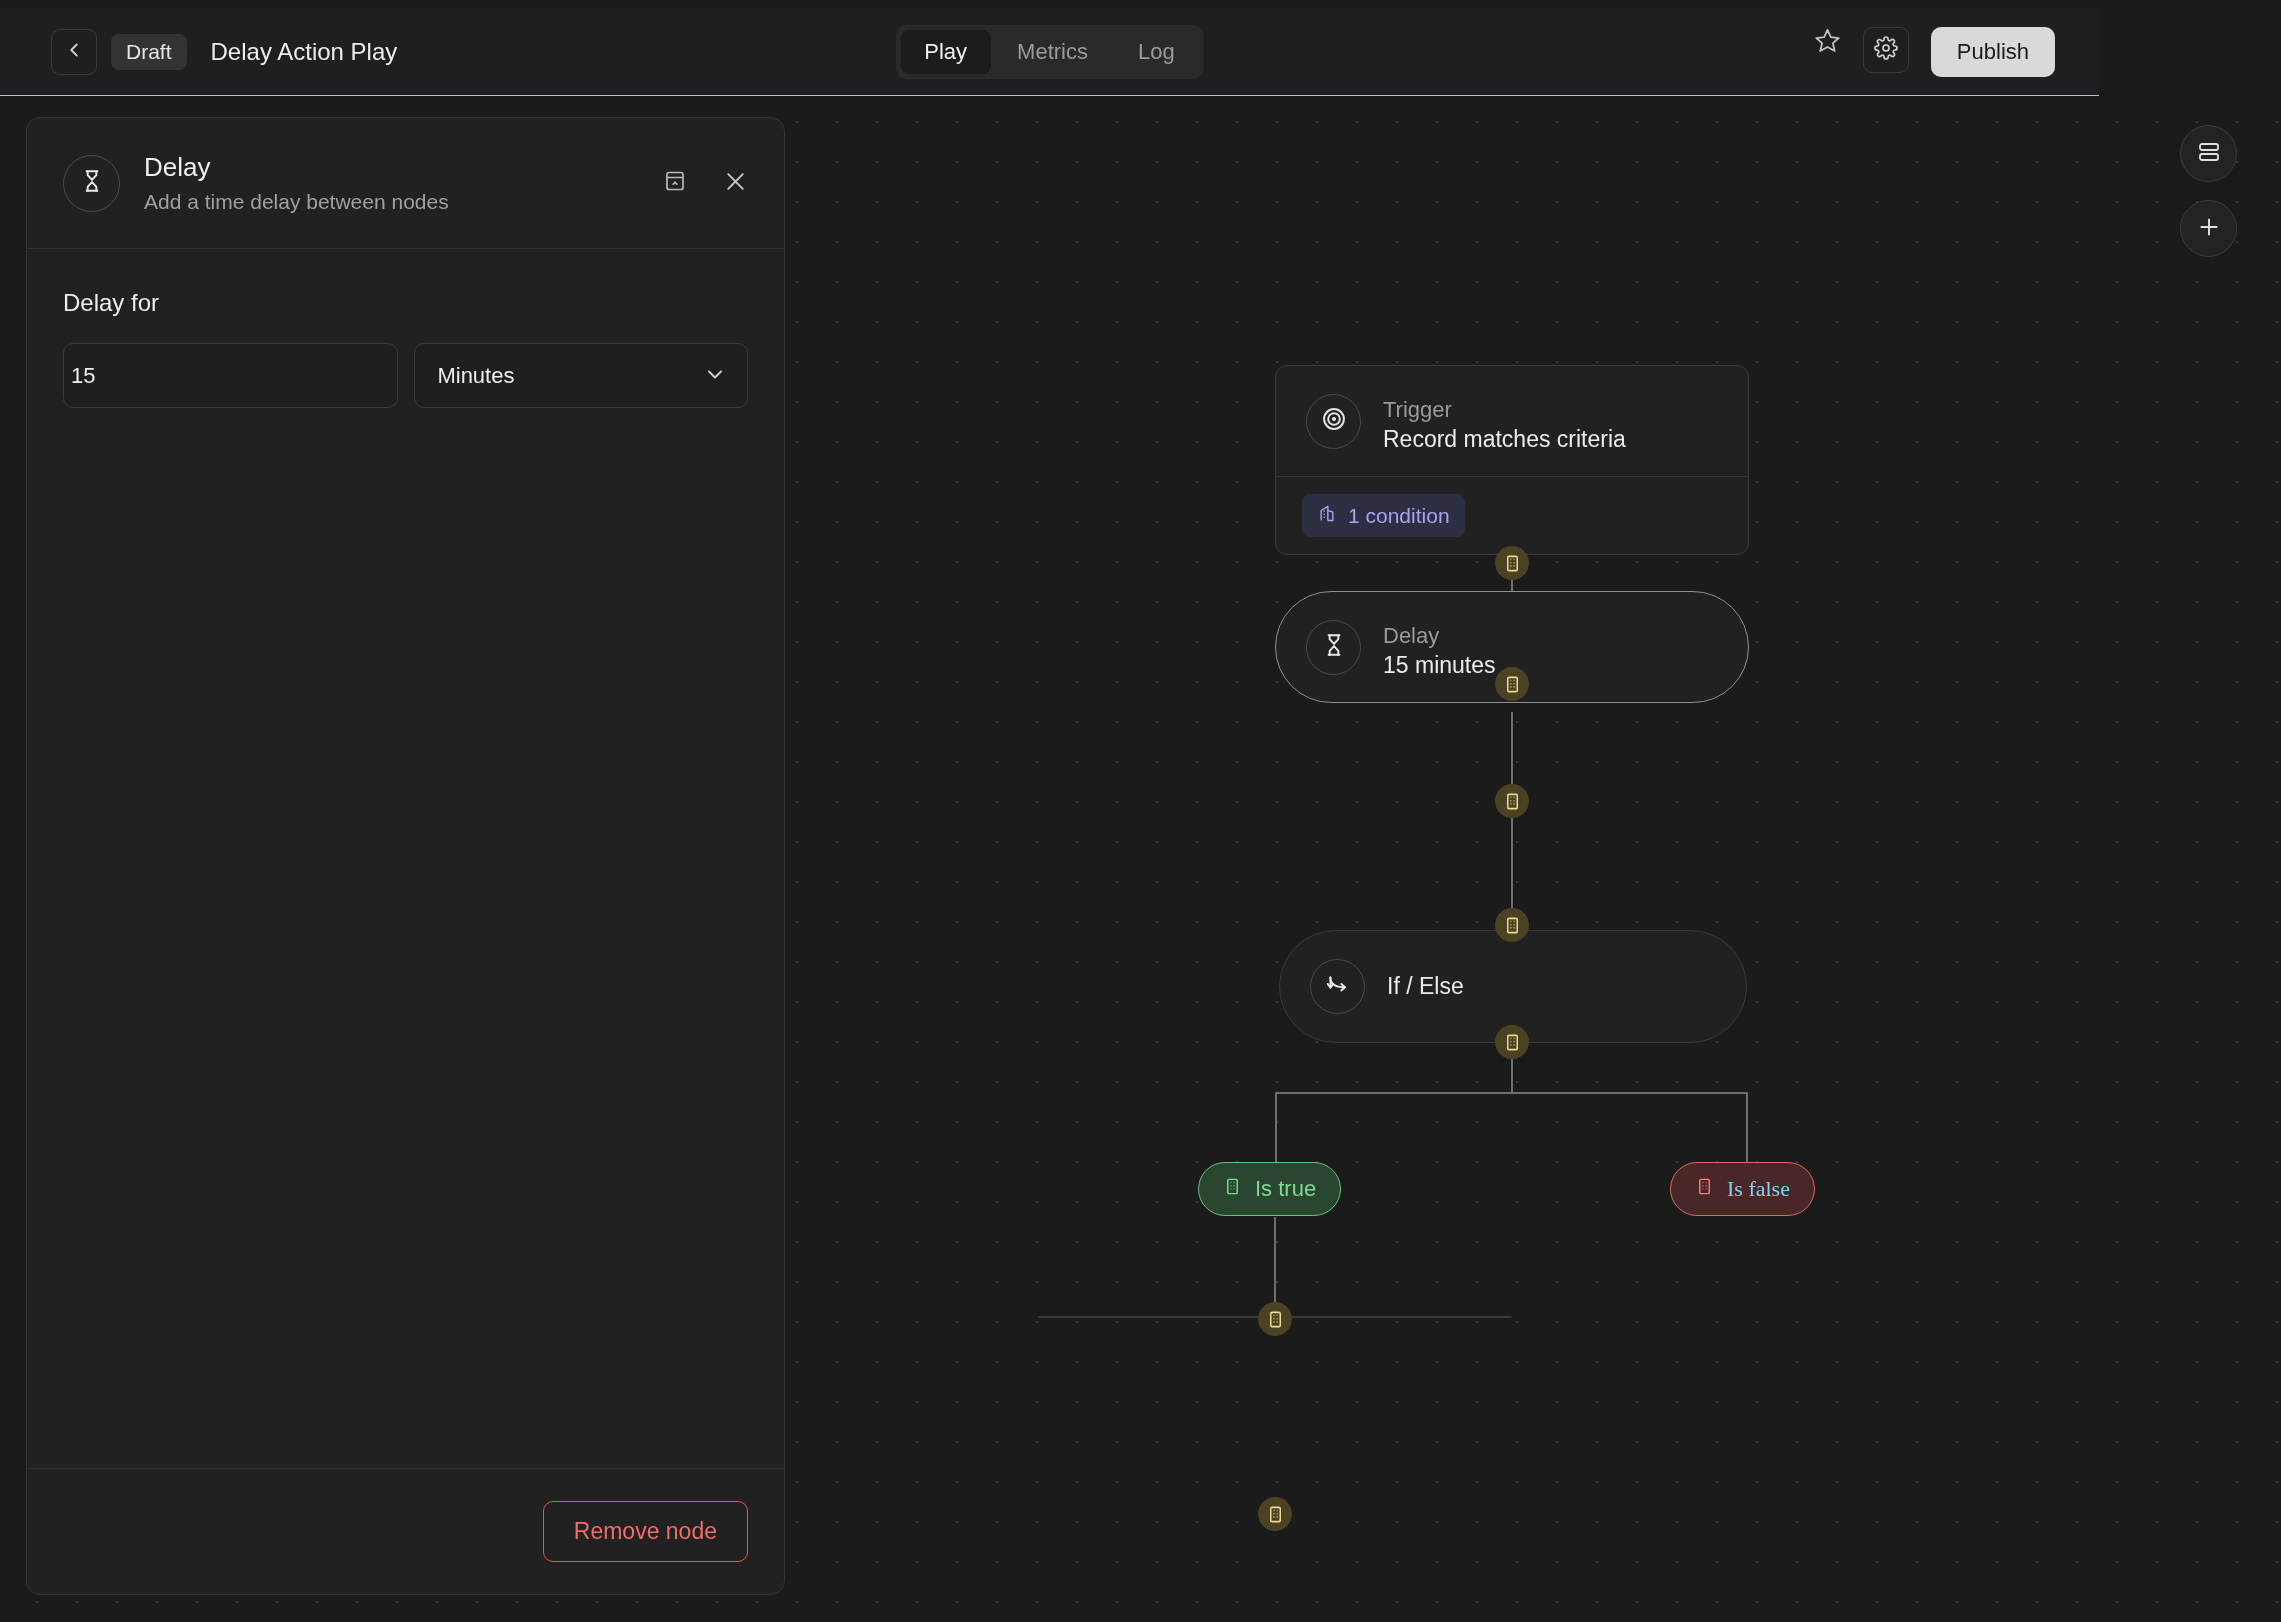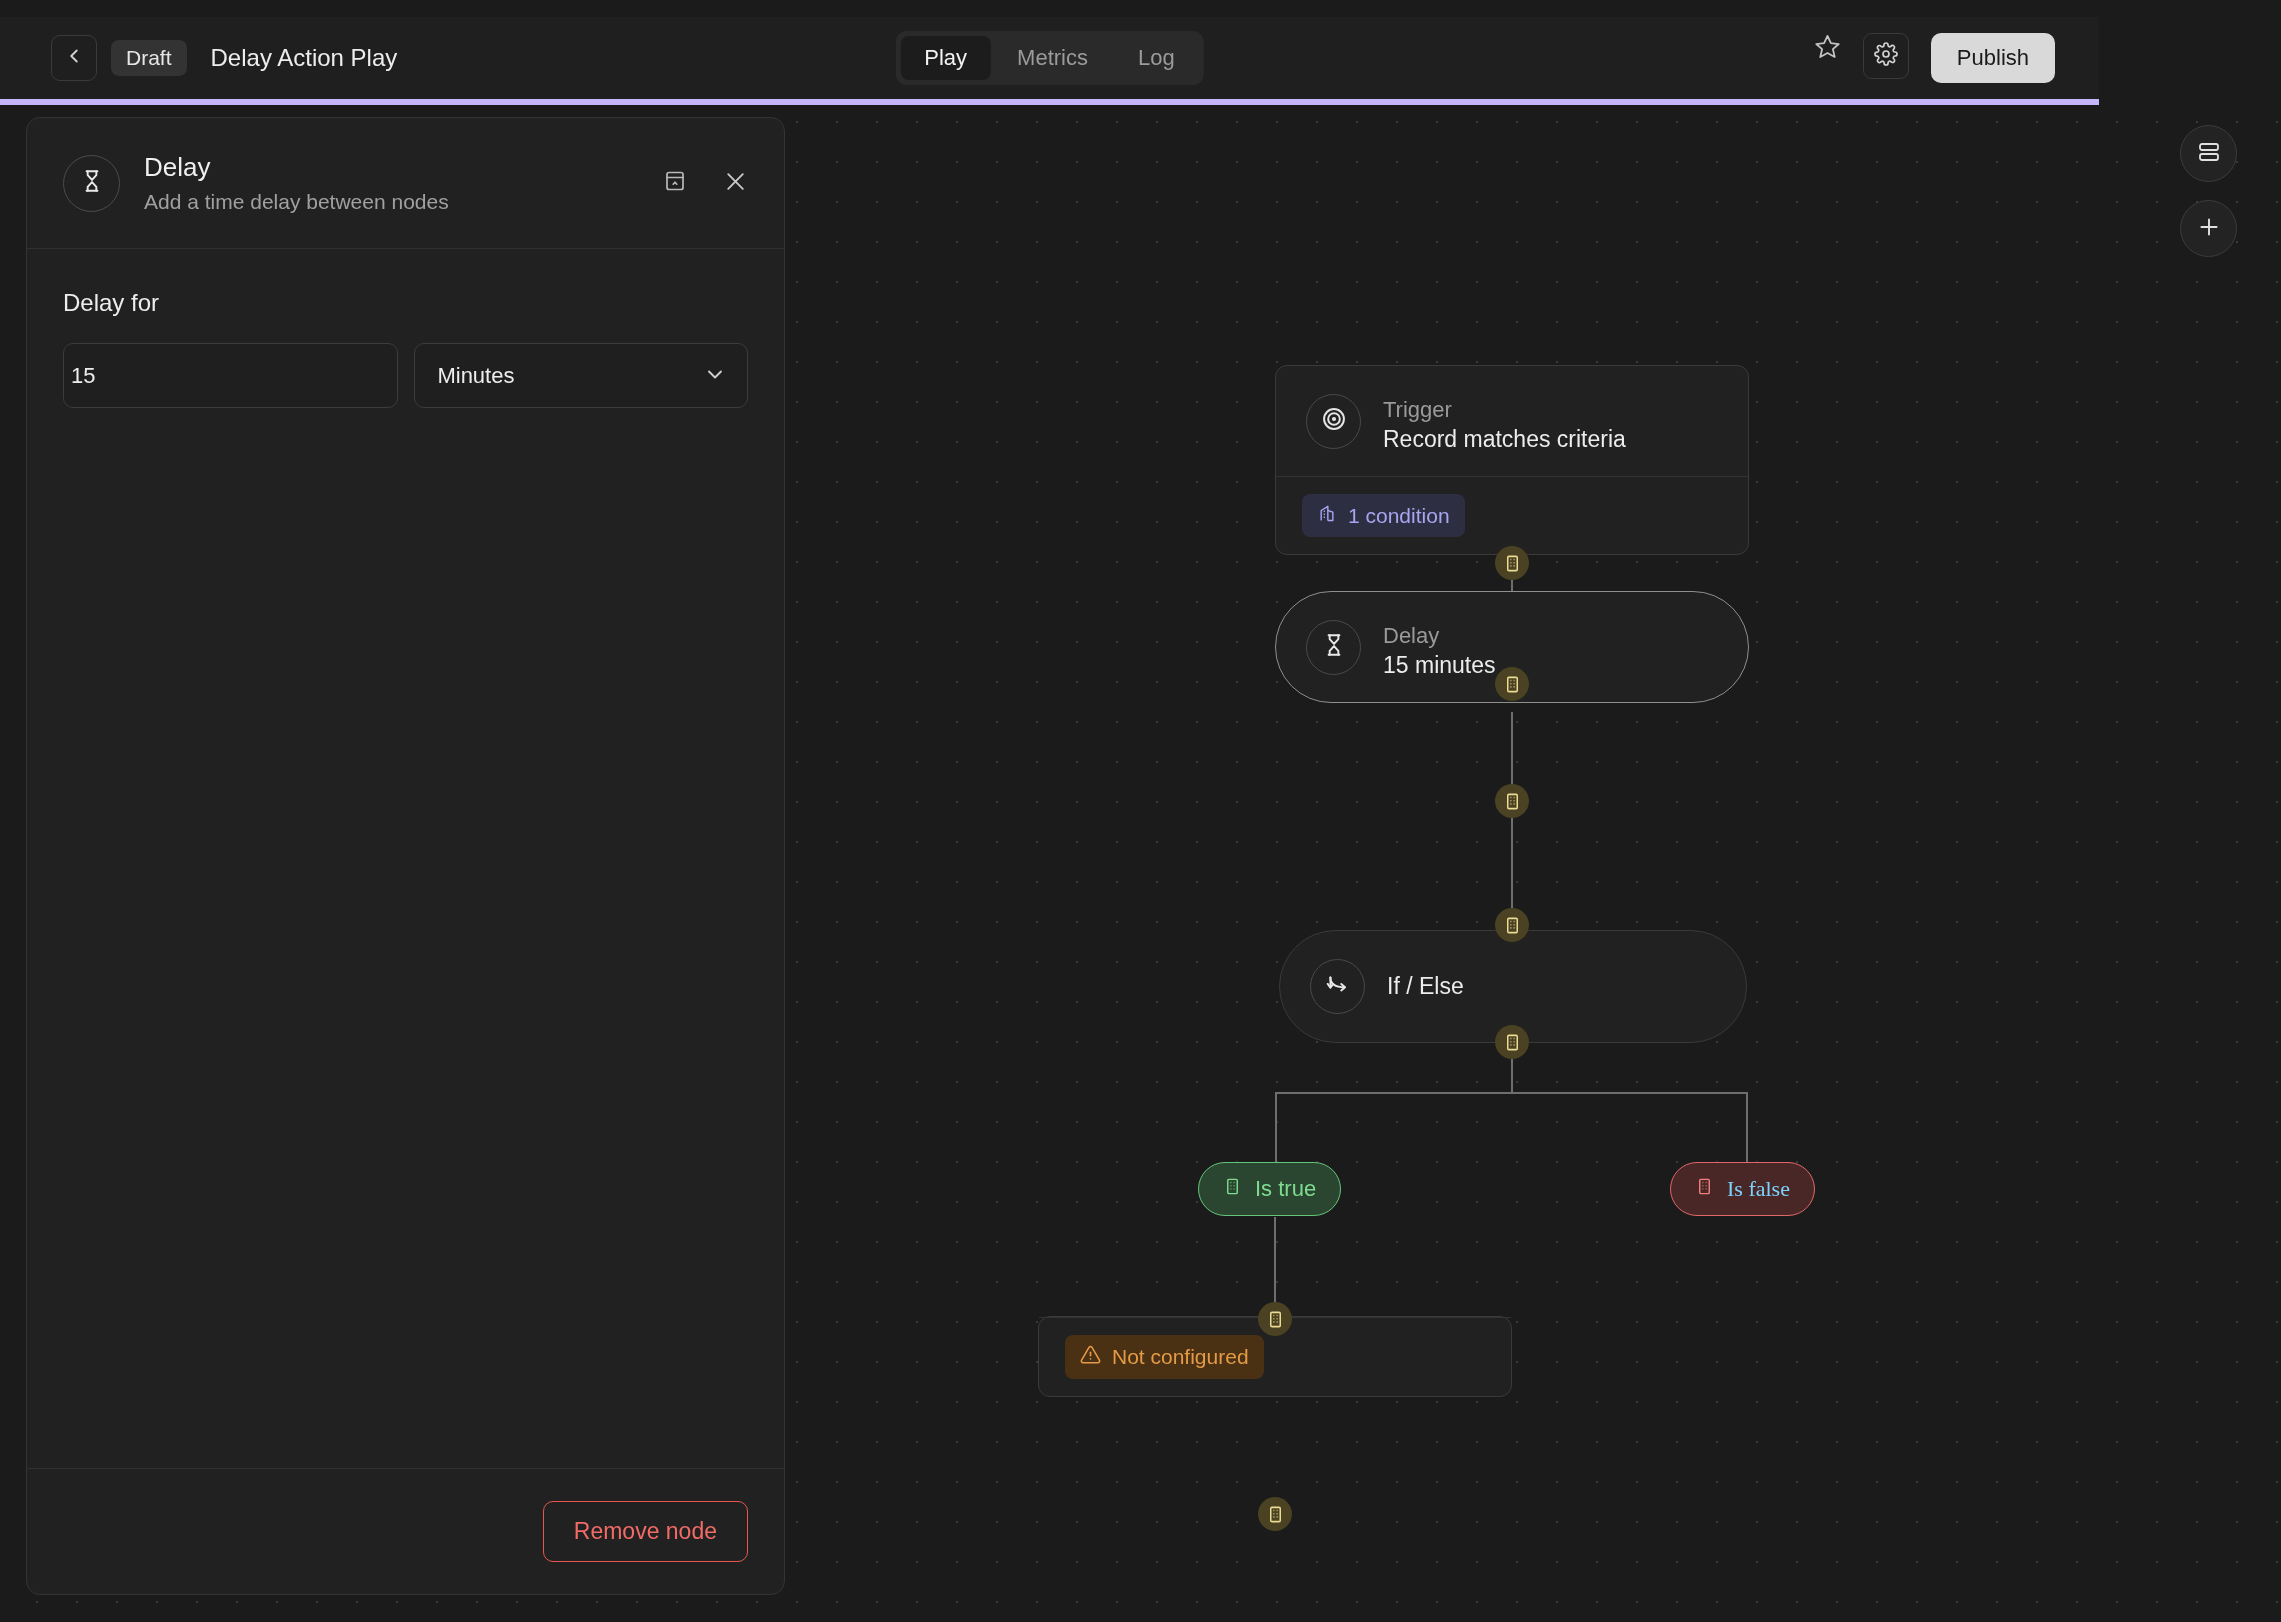--- a/index.html
+++ b/index.html
@@ -5,24 +5,24 @@
   * { box-sizing: border-box; margin: 0; padding: 0; }
   html, body {
     width: 2281px; height: 1623px;
     background: #1b1b1b;
     font-family: "Liberation Sans", sans-serif;
     overflow: hidden;
   }
 
   
   .topbar {
-    position: absolute; top: 17px; left: 0;
+    position: absolute; top: 8px; left: 0;
     width: 2099px; height: 88px;
     background: #1f1f1f;
-    border-bottom: 6px solid #c4b5fd;
+    border-bottom: 1px solid #c4b5fd;
     display: flex; align-items: center;
     z-index: 40;
   }
   .tb-left { display: flex; align-items: center; gap: 14px; padding-left: 51px; }
   .icon-btn-sq {
     width: 46px; height: 46px;
     border: 1px solid #3a3a3a; border-radius: 9px;
     background: transparent;
     display: flex; align-items: center; justify-content: center;
     cursor: pointer;
@@ -406,32 +406,20 @@
           <line x1="9.5" y1="11" x2="10.5" y2="11"></line>
           <line x1="13.5" y1="11" x2="14.5" y2="11"></line>
           <line x1="9.5" y1="15" x2="10.5" y2="15"></line>
           <line x1="13.5" y1="15" x2="14.5" y2="15"></line>
         </svg>
     </span>
     <span>Is false</span>
   </div>
 
   <div class="node node-card" style="left:1038px; top:1228px; width:474px;">
-    <div class="node-foot">
-      <span class="badge badge-warn">
-        <span>
-          <svg width="21" height="21" viewBox="0 0 24 24" fill="none" stroke="#e59a46" stroke-width="1.8" stroke-linecap="round" stroke-linejoin="round">
-              <path d="M10.3 3.9 1.8 18.4A2 2 0 0 0 3.5 21.4h17A2 2 0 0 0 22.2 18.4L13.7 3.9a2 2 0 0 0-3.4 0z"></path>
-              <line x1="12" y1="9.5" x2="12" y2="13.5"></line>
-              <line x1="12" y1="17" x2="12.01" y2="17"></line>
-            </svg>
-        </span>
-        <span>Not configured</span>
-      </span>
-    </div>
   </div>
   <div class="handle" style="left:1258px; top:1214px;">
     <svg width="19" height="19" viewBox="0 0 24 24" fill="none" stroke="#ecdb93" stroke-width="1.9" stroke-linejoin="round">
         <rect x="6" y="3" width="12" height="18" rx="1.5"></rect>
         <line x1="9.5" y1="7" x2="10.5" y2="7"></line>
         <line x1="13.5" y1="7" x2="14.5" y2="7"></line>
         <line x1="9.5" y1="11" x2="10.5" y2="11"></line>
         <line x1="13.5" y1="11" x2="14.5" y2="11"></line>
         <line x1="9.5" y1="15" x2="10.5" y2="15"></line>
         <line x1="13.5" y1="15" x2="14.5" y2="15"></line>

